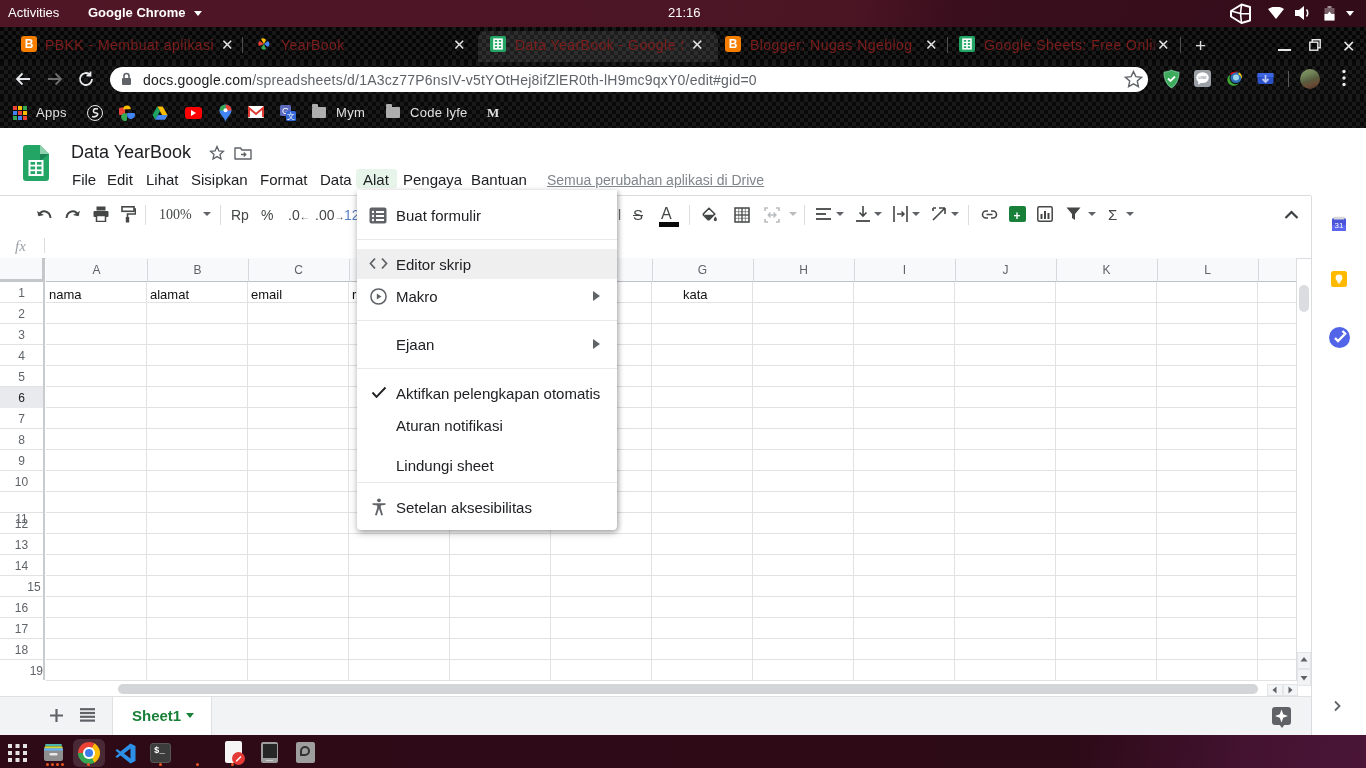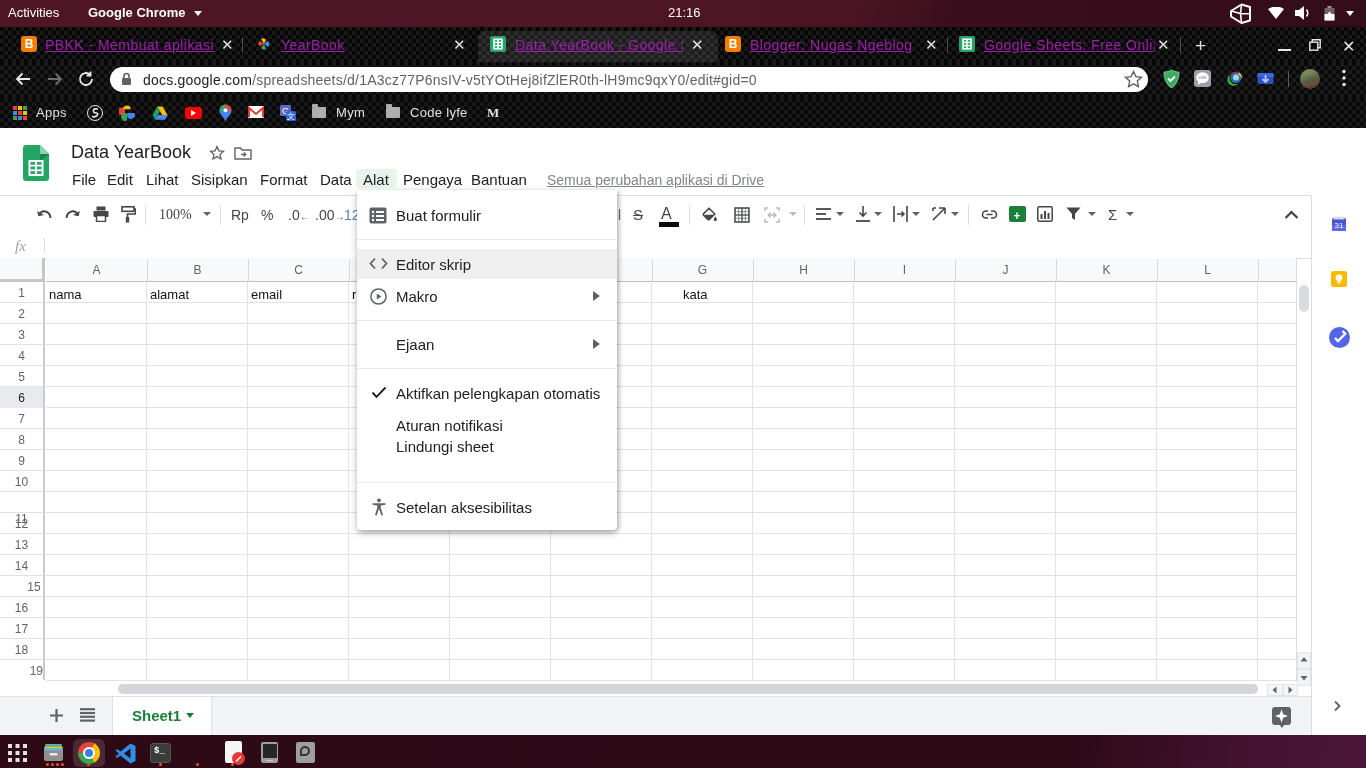--- a/index.html
+++ b/index.html
@@ -14,21 +14,21 @@
 
 
 #tabbar { left:0; top:27px; width:1366px; height:35px; background-color:#060606;
   background-image:conic-gradient(#181818 90deg,transparent 90deg 180deg,#181818 180deg 270deg,transparent 270deg);
   background-size:8px 8px; }
 #activetab { left:478px; top:31px; width:240px; height:31px;
   background-color:#1d1d1d;
   background-image:conic-gradient(#2e2e2e 90deg,transparent 90deg 180deg,#2e2e2e 180deg 270deg,transparent 270deg);
   background-size:8px 8px; border-radius:8px 8px 0 0; }
 .tabsep { top:37px; width:1px; height:16px; background:#4f4f4f; }
-.tabtxt { top:37px; font-size:14px; color:#a21caf; white-space:nowrap; letter-spacing:0.45px;text-decoration:underline; }
+.tabtxt { top:37px; font-size:14px; color:#7f1d1d; white-space:nowrap; letter-spacing:0.45px; }
 .tabx { top:36px; font-size:15px; color:#e4e4e4; }
 .favico { top:36px; width:16px; height:16px; }
 
 
 #addrbar { left:0; top:62px; width:1366px; height:36px; background-color:#090909;
   background-image:conic-gradient(#1a1a1a 90deg,transparent 90deg 180deg,#1a1a1a 180deg 270deg,transparent 270deg);
   background-size:8px 8px; }
 #urlpill { left:110px; top:67px; width:1038px; height:25px; background:#fff; border-radius:13px; }
 #urltxt { left:143px; top:72px; font-size:14px; color:#202124; white-space:nowrap; letter-spacing:0.22px; }
 
@@ -721,17 +721,17 @@
 <div class="msep" style="top:239px;"></div>
 <div class="mi" style="top:256px;">Editor skrip</div>
 <div class="mi" style="top:288px;">Makro</div>
 <div class="subarr" style="top:291px;"></div>
 <div class="msep" style="top:320px;"></div>
 <div class="mi" style="top:336px;">Ejaan</div>
 <div class="subarr" style="top:339px;"></div>
 <div class="msep" style="top:368px;"></div>
 <div class="mi" style="top:385px;">Aktifkan pelengkapan otomatis</div>
 <div class="mi" style="top:417px;">Aturan notifikasi</div>
-<div class="mi" style="top:438px;">Lindungi sheet</div>
+<div class="mi" style="top:457px;">Lindungi sheet</div>
 <div class="msep" style="top:482px;"></div>
 <div class="mi" style="top:499px;">Setelan aksesibilitas</div>
 
 </div>
 
 </body></html>

